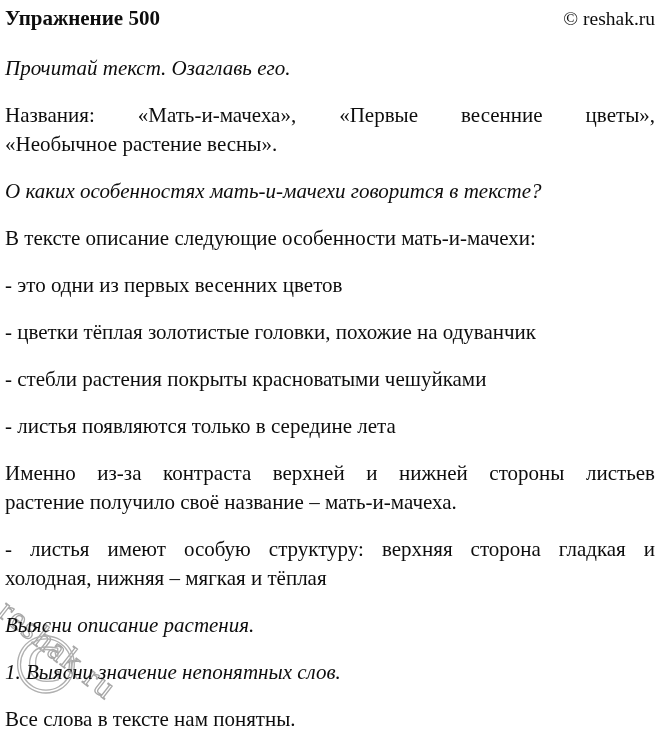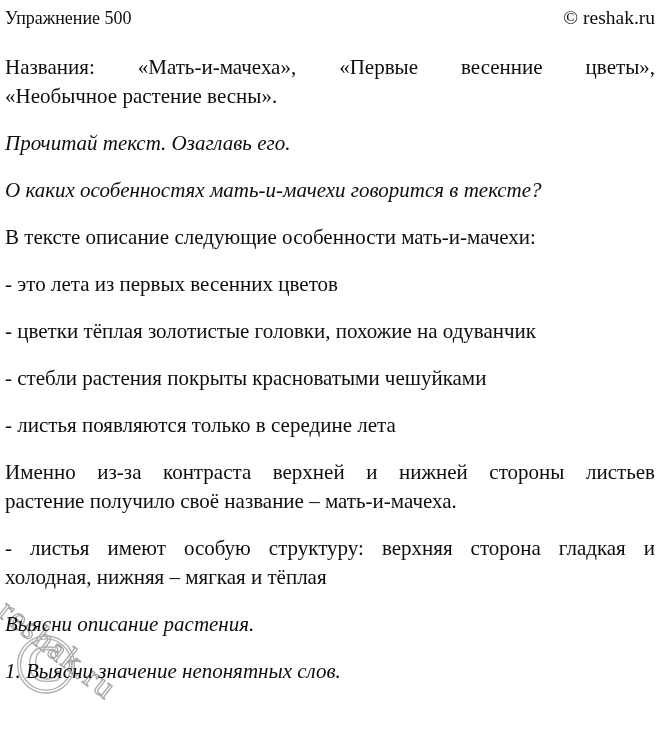--- a/index.html
+++ b/index.html
@@ -21,22 +21,22 @@
     padding: 4px 7px 0 5px;
   }
   .header-row {
     display: flex;
     justify-content: space-between;
     align-items: baseline;
     line-height: 28px;
     margin-bottom: 21px;
   }
   .exercise-title {
-    font-weight: normal;
-    font-size: 18px;
+    font-weight: bold;
+    font-size: 21px;
   }
   .copyright {
     font-size: 19.5px;
     font-weight: normal;
     margin-left: 17px;
   }
   .para {
     font-size: 21px;
     line-height: 29px;
     margin: 0 0 18px 0;
@@ -94,32 +94,32 @@
   <span class="wm-symbol">©</span>
 </div>
 
 <div class="page">
 
   <div class="header-row">
     <span class="exercise-title">Упражнение 500</span>
     <span class="copyright">© reshak.ru</span>
   </div>
 
+  <p class="para italic">Прочитай текст. Озаглавь его.</p>
+
   <p class="para">
     <span class="line stretch">Названия: «Мать-и-мачеха», «Первые весенние цветы»,</span>
     <span class="line">«Необычное растение весны».</span>
   </p>
 
-  <p class="para italic">Прочитай текст. Озаглавь его.</p>
-
   <p class="para italic">О каких особенностях мать-и-мачехи говорится в тексте?</p>
 
   <p class="para">В тексте описание следующие особенности мать-и-мачехи:</p>
 
-  <p class="para">- это лета из первых весенних цветов</p>
+  <p class="para">- это одни из первых весенних цветов</p>
 
   <p class="para">- цветки тёплая золотистые головки, похожие на одуванчик</p>
 
   <p class="para">- стебли растения покрыты красноватыми чешуйками</p>
 
   <p class="para">- листья появляются только в середине лета</p>
 
   <p class="para">
     <span class="line stretch">Именно из-за контраста верхней и нижней стороны листьев</span>
     <span class="line">растение получило своё название – мать-и-мачеха.</span>
@@ -127,14 +127,15 @@
 
   <p class="para">
     <span class="line stretch">- листья имеют особую структуру: верхняя сторона гладкая и</span>
     <span class="line">холодная, нижняя – мягкая и тёплая</span>
   </p>
 
   <p class="para italic">Выясни описание растения.</p>
 
   <p class="para italic">1. Выясни значение непонятных слов.</p>
 
+  <p class="para">Все слова в тексте нам понятны.</p>
 
 </div>
 
 </body></html>

